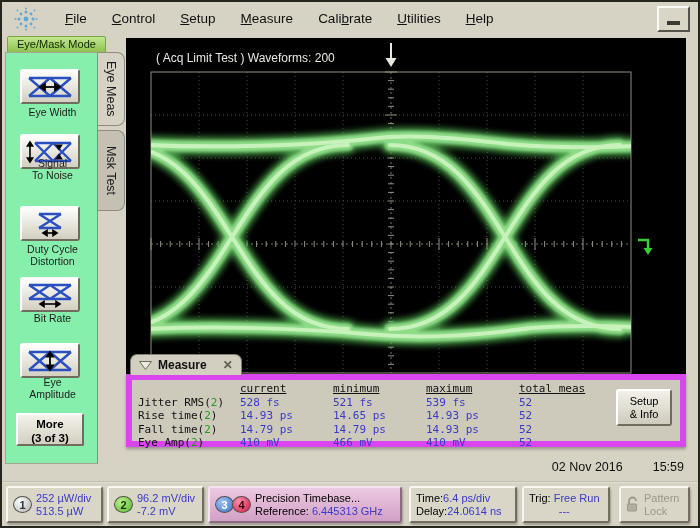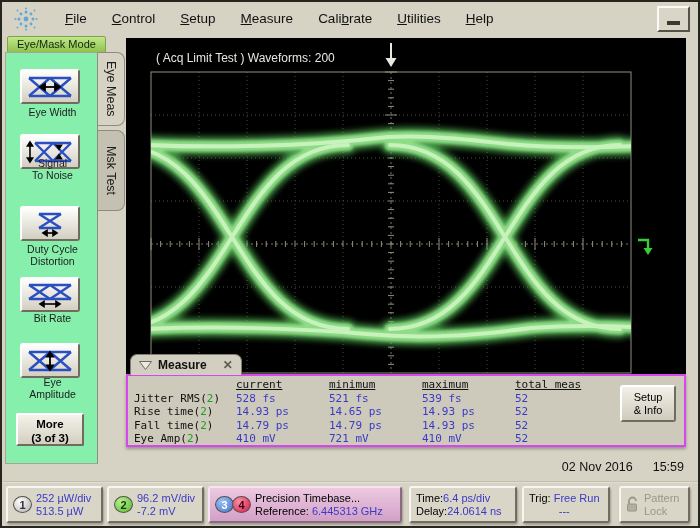--- a/index.html
+++ b/index.html
@@ -37,32 +37,32 @@
   .acq-text{fill:#e8e8e2;font-family:"Liberation Sans",sans-serif;font-size:12px;}
   .tr{fill:none;stroke-linecap:round;}
   .trc1{stroke:#4ea84e;stroke-width:18;opacity:.9;}
   .trc2{stroke:#8fdc88;stroke-width:11;}
   .trc3{stroke:#d2f6c4;stroke-width:4;opacity:.85;}
 
   
   #measure-tab{position:absolute;left:128px;top:352px;width:112px;height:21px;background:#d2cec0;border:1px solid #83robot;border:1px solid #837f72;border-bottom:none;border-radius:7px 7px 0 0;display:flex;align-items:center;gap:6px;padding:0 8px;box-sizing:border-box;z-index:3;}
   #measure-tab .title{font-size:12px;font-weight:bold;color:#111;}
   #measure-tab .closex{margin-left:10px;font-size:12px;color:#5d5d52;font-weight:bold;cursor:pointer;}
-  #measure-body{position:absolute;left:124px;top:372px;width:560px;height:73px;background:#cdc9bb;border:2px solid #d946ef;box-sizing:border-box;z-index:2;box-shadow:0 2px 3px rgba(0,0,0,.3);}
+  #measure-body{position:absolute;left:124px;top:372px;width:560px;height:73px;background:#cdc9bb;border:6px solid #d946ef;box-sizing:border-box;z-index:2;box-shadow:0 2px 3px rgba(0,0,0,.3);}
   #mtable{position:absolute;left:6px;top:2px;font-family:"DejaVu Sans Mono",monospace;font-size:11px;line-height:13.5px;color:#111;}
   .mrow{display:grid;grid-template-columns:102px 93px 93px 93px 96px;white-space:pre;}
   .mrow .lab{text-align:left;}
   .mhead span{text-decoration:underline;}
   .mval{color:#3a3ac8;}
   .chg{color:#1f9e1f;}
   #setup-info{position:absolute;right:8px;top:9px;width:56px;height:37px;background:linear-gradient(180deg,#f2f0e8,#cfcbbd);border:2px solid;border-color:#ffffff #6f6b5e #6f6b5e #ffffff;border-radius:3px;font-size:11px;line-height:13px;text-align:center;padding-top:4px;box-sizing:border-box;cursor:pointer;}
 
   
   #datetime{position:absolute;right:14px;top:458px;font-size:12.5px;color:#111;}
-  #datetime .t{margin-left:20px;}
+  #datetime .t{margin-left:30px;}
 
   
   #divider{position:absolute;left:0;top:479px;width:100%;height:2px;background:linear-gradient(180deg,#b2ae9f,#f2f0e8);}
   .stbtn{position:absolute;top:484px;height:37px;background:#d9d5c7;border:2px solid;border-color:#f8f6f0 #716d5f #716d5f #f8f6f0;border-radius:3px;box-sizing:border-box;display:flex;align-items:center;gap:4px;padding:1px 5px;box-shadow:1px 2px 2px rgba(0,0,0,.25);cursor:pointer;}
   .chcirc{width:17px;height:15px;border-radius:50%;border:1px solid #55524a;font-size:11px;font-weight:bold;display:flex;align-items:center;justify-content:center;flex:none;}
   .c1{background:radial-gradient(circle at 35% 30%,#ffffff,#aeaeae);color:#333;}
   .c2{background:radial-gradient(circle at 35% 30%,#b8ef8e,#58b832);color:#143a00;}
   .c3{background:radial-gradient(circle at 35% 30%,#9dc0f2,#3f72cc);color:#fff;}
   .c4{background:radial-gradient(circle at 35% 30%,#f890a8,#d41744);color:#3c0010;}
   .stl{font-size:11px;line-height:12.5px;white-space:nowrap;}
@@ -393,21 +393,21 @@
       <div class="mrow">
         <div class="lab"><span>Fall time</span><span>(</span><span class="chg">2</span><span>)</span></div>
         <div class="mval">14.79 ps</div>
         <div class="mval">14.79 ps</div>
         <div class="mval">14.93 ps</div>
         <div class="mval">52</div>
       </div>
       <div class="mrow">
         <div class="lab"><span>Eye Amp</span><span>(</span><span class="chg">2</span><span>)</span></div>
         <div class="mval">410 mV</div>
-        <div class="mval">721 mV</div>
+        <div class="mval">466 mV</div>
         <div class="mval">410 mV</div>
         <div class="mval">52</div>
       </div>
     </div>
     <div id="setup-info"><span>Setup</span><br><span>&amp; Info</span></div>
   </div>
 
   <div id="datetime"><span>02 Nov 2016</span><span class="t">15:59</span></div>
 
   <div id="divider"></div>

